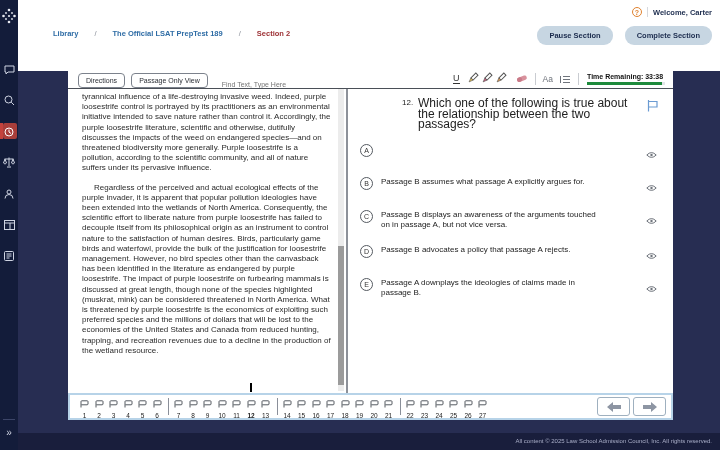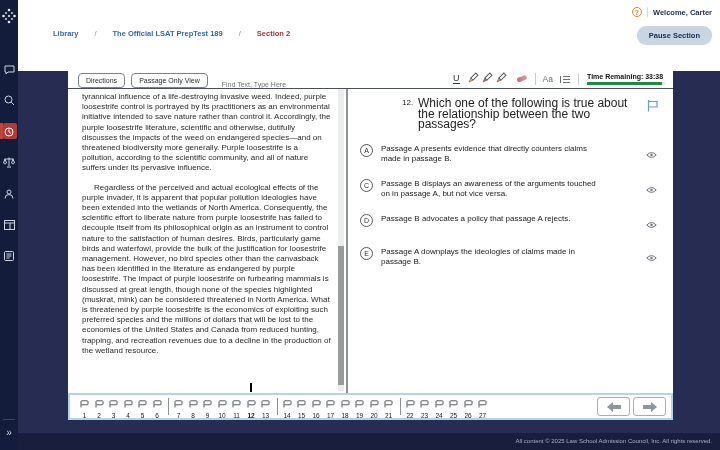--- a/index.html
+++ b/index.html
@@ -168,20 +168,21 @@
   </div>
   <div class="breadcrumb">
     <span class="bc-link">Library</span>
     <span class="bc-sep">/</span>
     <span class="bc-link">The Official LSAT PrepTest 189</span>
     <span class="bc-sep">/</span>
     <span class="bc-current">Section 2</span>
   </div>
   <div class="hdr-buttons">
     <button class="pill-btn">Pause Section</button>
+    <button class="pill-btn">Complete Section</button>
   </div>
 </div>
 
 <div class="panel">
   <div class="toolbar">
     <button class="tb-btn">Directions</button>
     <button class="tb-btn">Passage Only View</button>
     <input class="find-input" placeholder="Find Text, Type Here" style="">
     <div class="tb-right">
       <span class="u-ic">U</span>
@@ -246,21 +247,28 @@
         <span class="q-flag">
           <svg width="13" height="13" viewBox="0 0 13 13" fill="none" stroke="#6b9bd2" stroke-width="1.2">
             <line x1="2.5" y1="1" x2="2.5" y2="12.5"></line>
             <path d="M2.5 2.5 L11 2.5 L11 8 L2.5 8"></path>
           </svg>
         </span>
       </div>
       <div id="options">
           <div class="opt-row">
             <span class="opt-letter">A</span>
-            <span class="opt-text">Passage A presents evidence that directly counters claims made in passage B.</span>
+            <span class="opt-eye"><svg width="11" height="8" viewBox="0 0 11 8" fill="none" stroke="#6f747c" stroke-width="1">
+                <path d="M0.8 4 Q5.5 -0.8 10.2 4 Q5.5 8.8 0.8 4 Z"></path>
+                <circle cx="5.5" cy="4" r="1.2" fill="#6f747c" stroke="none"></circle>
+              </svg></span>
+          </div>
+          <div class="opt-row">
+            <span class="opt-letter">B</span>
+            <span class="opt-text">Passage B assumes what passage A explicitly argues for.</span>
             <span class="opt-eye"><svg width="11" height="8" viewBox="0 0 11 8" fill="none" stroke="#6f747c" stroke-width="1">
                 <path d="M0.8 4 Q5.5 -0.8 10.2 4 Q5.5 8.8 0.8 4 Z"></path>
                 <circle cx="5.5" cy="4" r="1.2" fill="#6f747c" stroke="none"></circle>
               </svg></span>
           </div>
           <div class="opt-row">
             <span class="opt-letter">C</span>
             <span class="opt-text">Passage B displays an awareness of the arguments touched on in passage A, but not vice versa.</span>
             <span class="opt-eye"><svg width="11" height="8" viewBox="0 0 11 8" fill="none" stroke="#6f747c" stroke-width="1">
                 <path d="M0.8 4 Q5.5 -0.8 10.2 4 Q5.5 8.8 0.8 4 Z"></path>

